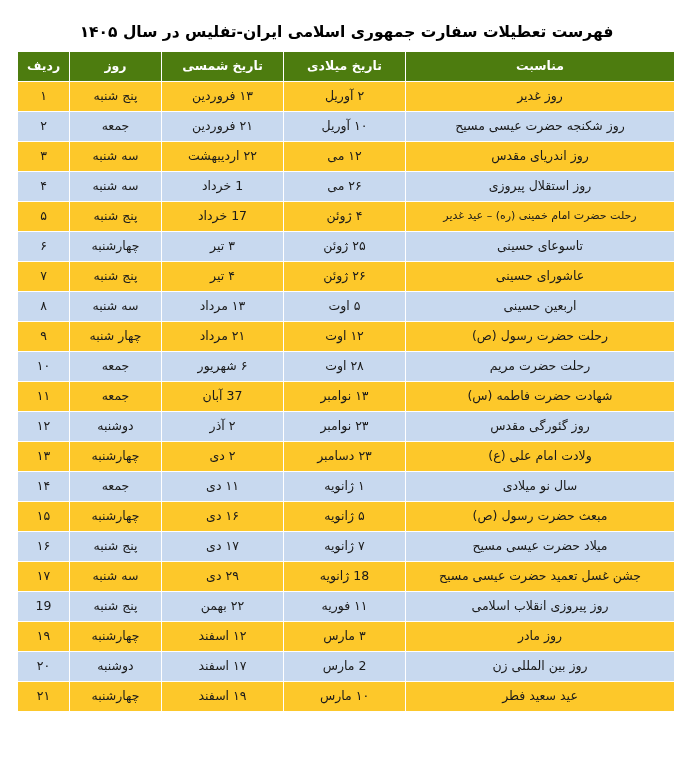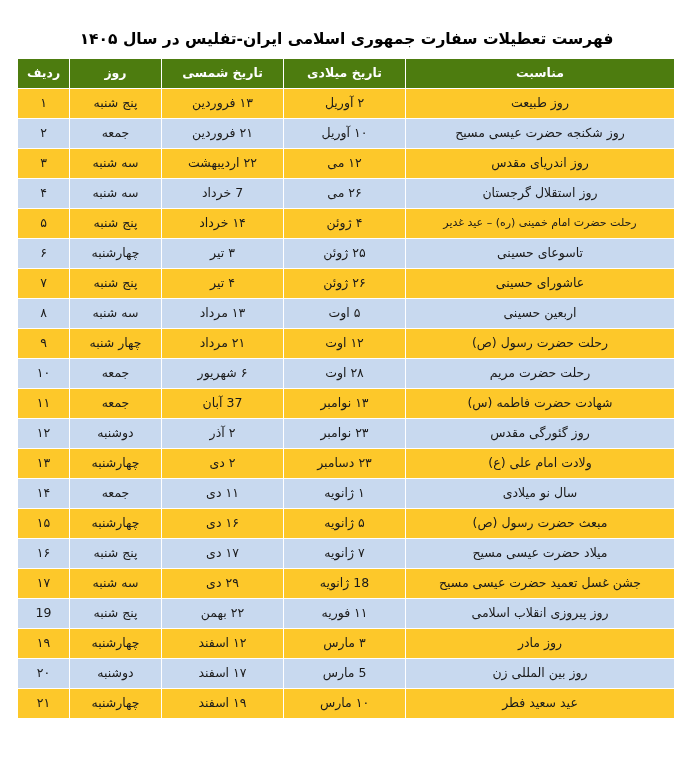--- a/index.html
+++ b/index.html
@@ -12,21 +12,21 @@
     height: 764px;
     font-family: "DejaVu Sans", "Liberation Sans", sans-serif;
     color: #111111;
     overflow: hidden;
   }
   .page {
     width: 693px;
     height: 722px;
     position: relative;
     box-sizing: border-box;
-    padding: 16px 18px;
+    padding: 9px 18px;
   }
   .doc-title {
     text-align: center;
     font-size: 15.5px;
     font-weight: bold;
     color: #000000;
     padding: 14px 0 10px 0;
     letter-spacing: 0;
     direction: rtl;
   }
@@ -89,51 +89,51 @@
       <tr>
         <th>مناسبت</th>
         <th>تاریخ میلادی</th>
         <th>تاریخ شمسی</th>
         <th>روز</th>
         <th>ردیف</th>
       </tr>
     </thead>
     <tbody id="table-body">
         <tr class="band-yellow">
-          <td class="occasion">روز طبیعت</td>
+          <td class="occasion">روز غدیر</td>
           <td>۲ آوریل</td>
           <td>۱۳ فروردین</td>
           <td>پنج شنبه</td>
           <td class="rownum">۱</td>
         </tr>
         <tr class="band-blue">
           <td class="occasion">روز شکنجه حضرت عیسی مسیح</td>
           <td>۱۰ آوریل</td>
           <td>۲۱ فروردین</td>
           <td>جمعه</td>
           <td class="rownum">۲</td>
         </tr>
         <tr class="band-yellow">
           <td class="occasion">روز اندریای مقدس</td>
           <td>۱۲ می</td>
           <td>۲۲ اردیبهشت</td>
           <td>سه شنبه</td>
           <td class="rownum">۳</td>
         </tr>
         <tr class="band-blue">
-          <td class="occasion">روز استقلال گرجستان</td>
+          <td class="occasion">روز استقلال پیروزی</td>
           <td>۲۶ می</td>
-          <td>7 خرداد</td>
+          <td>1 خرداد</td>
           <td>سه شنبه</td>
           <td class="rownum">۴</td>
         </tr>
         <tr class="band-yellow">
           <td class="occasion small">رحلت حضرت امام خمینی (ره) – عید غدیر</td>
           <td>۴ ژوئن</td>
-          <td>۱۴ خرداد</td>
+          <td>17 خرداد</td>
           <td>پنج شنبه</td>
           <td class="rownum">۵</td>
         </tr>
         <tr class="band-blue">
           <td class="occasion">تاسوعای حسینی</td>
           <td>۲۵ ژوئن</td>
           <td>۳ تیر</td>
           <td>چهارشنبه</td>
           <td class="rownum">۶</td>
         </tr>
@@ -223,21 +223,21 @@
         </tr>
         <tr class="band-yellow">
           <td class="occasion">روز مادر</td>
           <td>۳ مارس</td>
           <td>۱۲ اسفند</td>
           <td>چهارشنبه</td>
           <td class="rownum">۱۹</td>
         </tr>
         <tr class="band-blue">
           <td class="occasion">روز بین المللی زن</td>
-          <td>5 مارس</td>
+          <td>2 مارس</td>
           <td>۱۷ اسفند</td>
           <td>دوشنبه</td>
           <td class="rownum">۲۰</td>
         </tr>
         <tr class="band-yellow">
           <td class="occasion">عید سعید فطر</td>
           <td>۱۰ مارس</td>
           <td>۱۹ اسفند</td>
           <td>چهارشنبه</td>
           <td class="rownum">۲۱</td>

